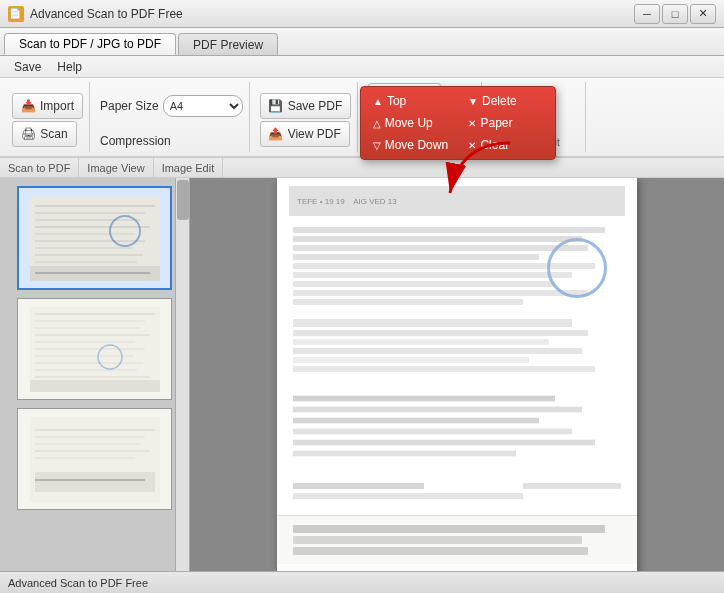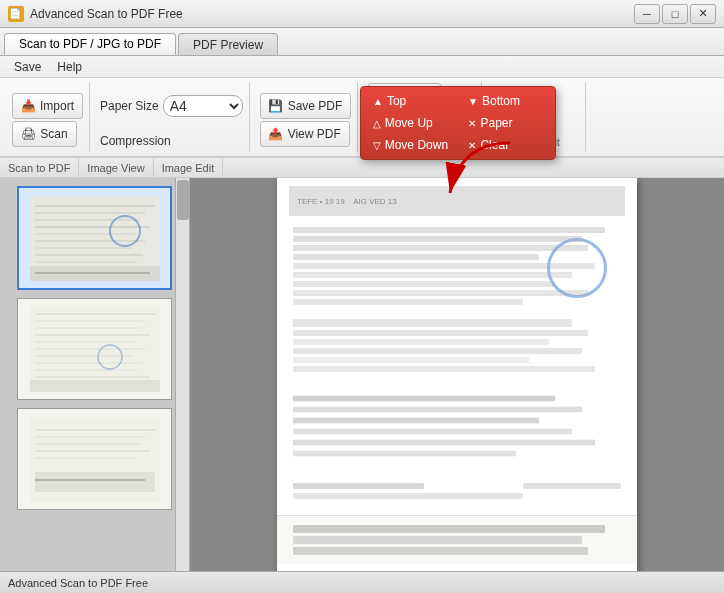--- a/index.html
+++ b/index.html
@@ -120,21 +120,21 @@
       height: 22px;
       font-size: 11px;
     }
 
     .label-text { font-size: 12px; color: #333; white-space: nowrap; }
     .select-box {
       height: 22px;
       border: 1px solid #aaa;
       border-radius: 10px;
       background: white;
-      font-size: 14px;
+      font-size: 11px;
       padding: 0 2px;
       color: #333;
     }
 
     
     .dropdown-menu {
       position: absolute;
       top: 8px;
       left: 360px;
       background: linear-gradient(to bottom, #e8453c, #c0392b);
@@ -397,21 +397,21 @@
     <span class="ribbon-group-label">Image Edit</span>
   </div>
 
   <div class="dropdown-menu">
     <div class="dropdown-item">
       <span class="dropdown-item-icon">▲</span>
       <span>Top</span>
     </div>
     <div class="dropdown-item">
       <span class="dropdown-item-icon">▼</span>
-      <span>Bottom</span>
+      <span>Delete</span>
     </div>
     <div class="dropdown-item">
       <span class="dropdown-item-icon">△</span>
       <span>Move Up</span>
     </div>
     <div class="dropdown-item">
       <span class="dropdown-item-icon">✕</span>
       <span>Paper</span>
     </div>
     <div class="dropdown-item">

